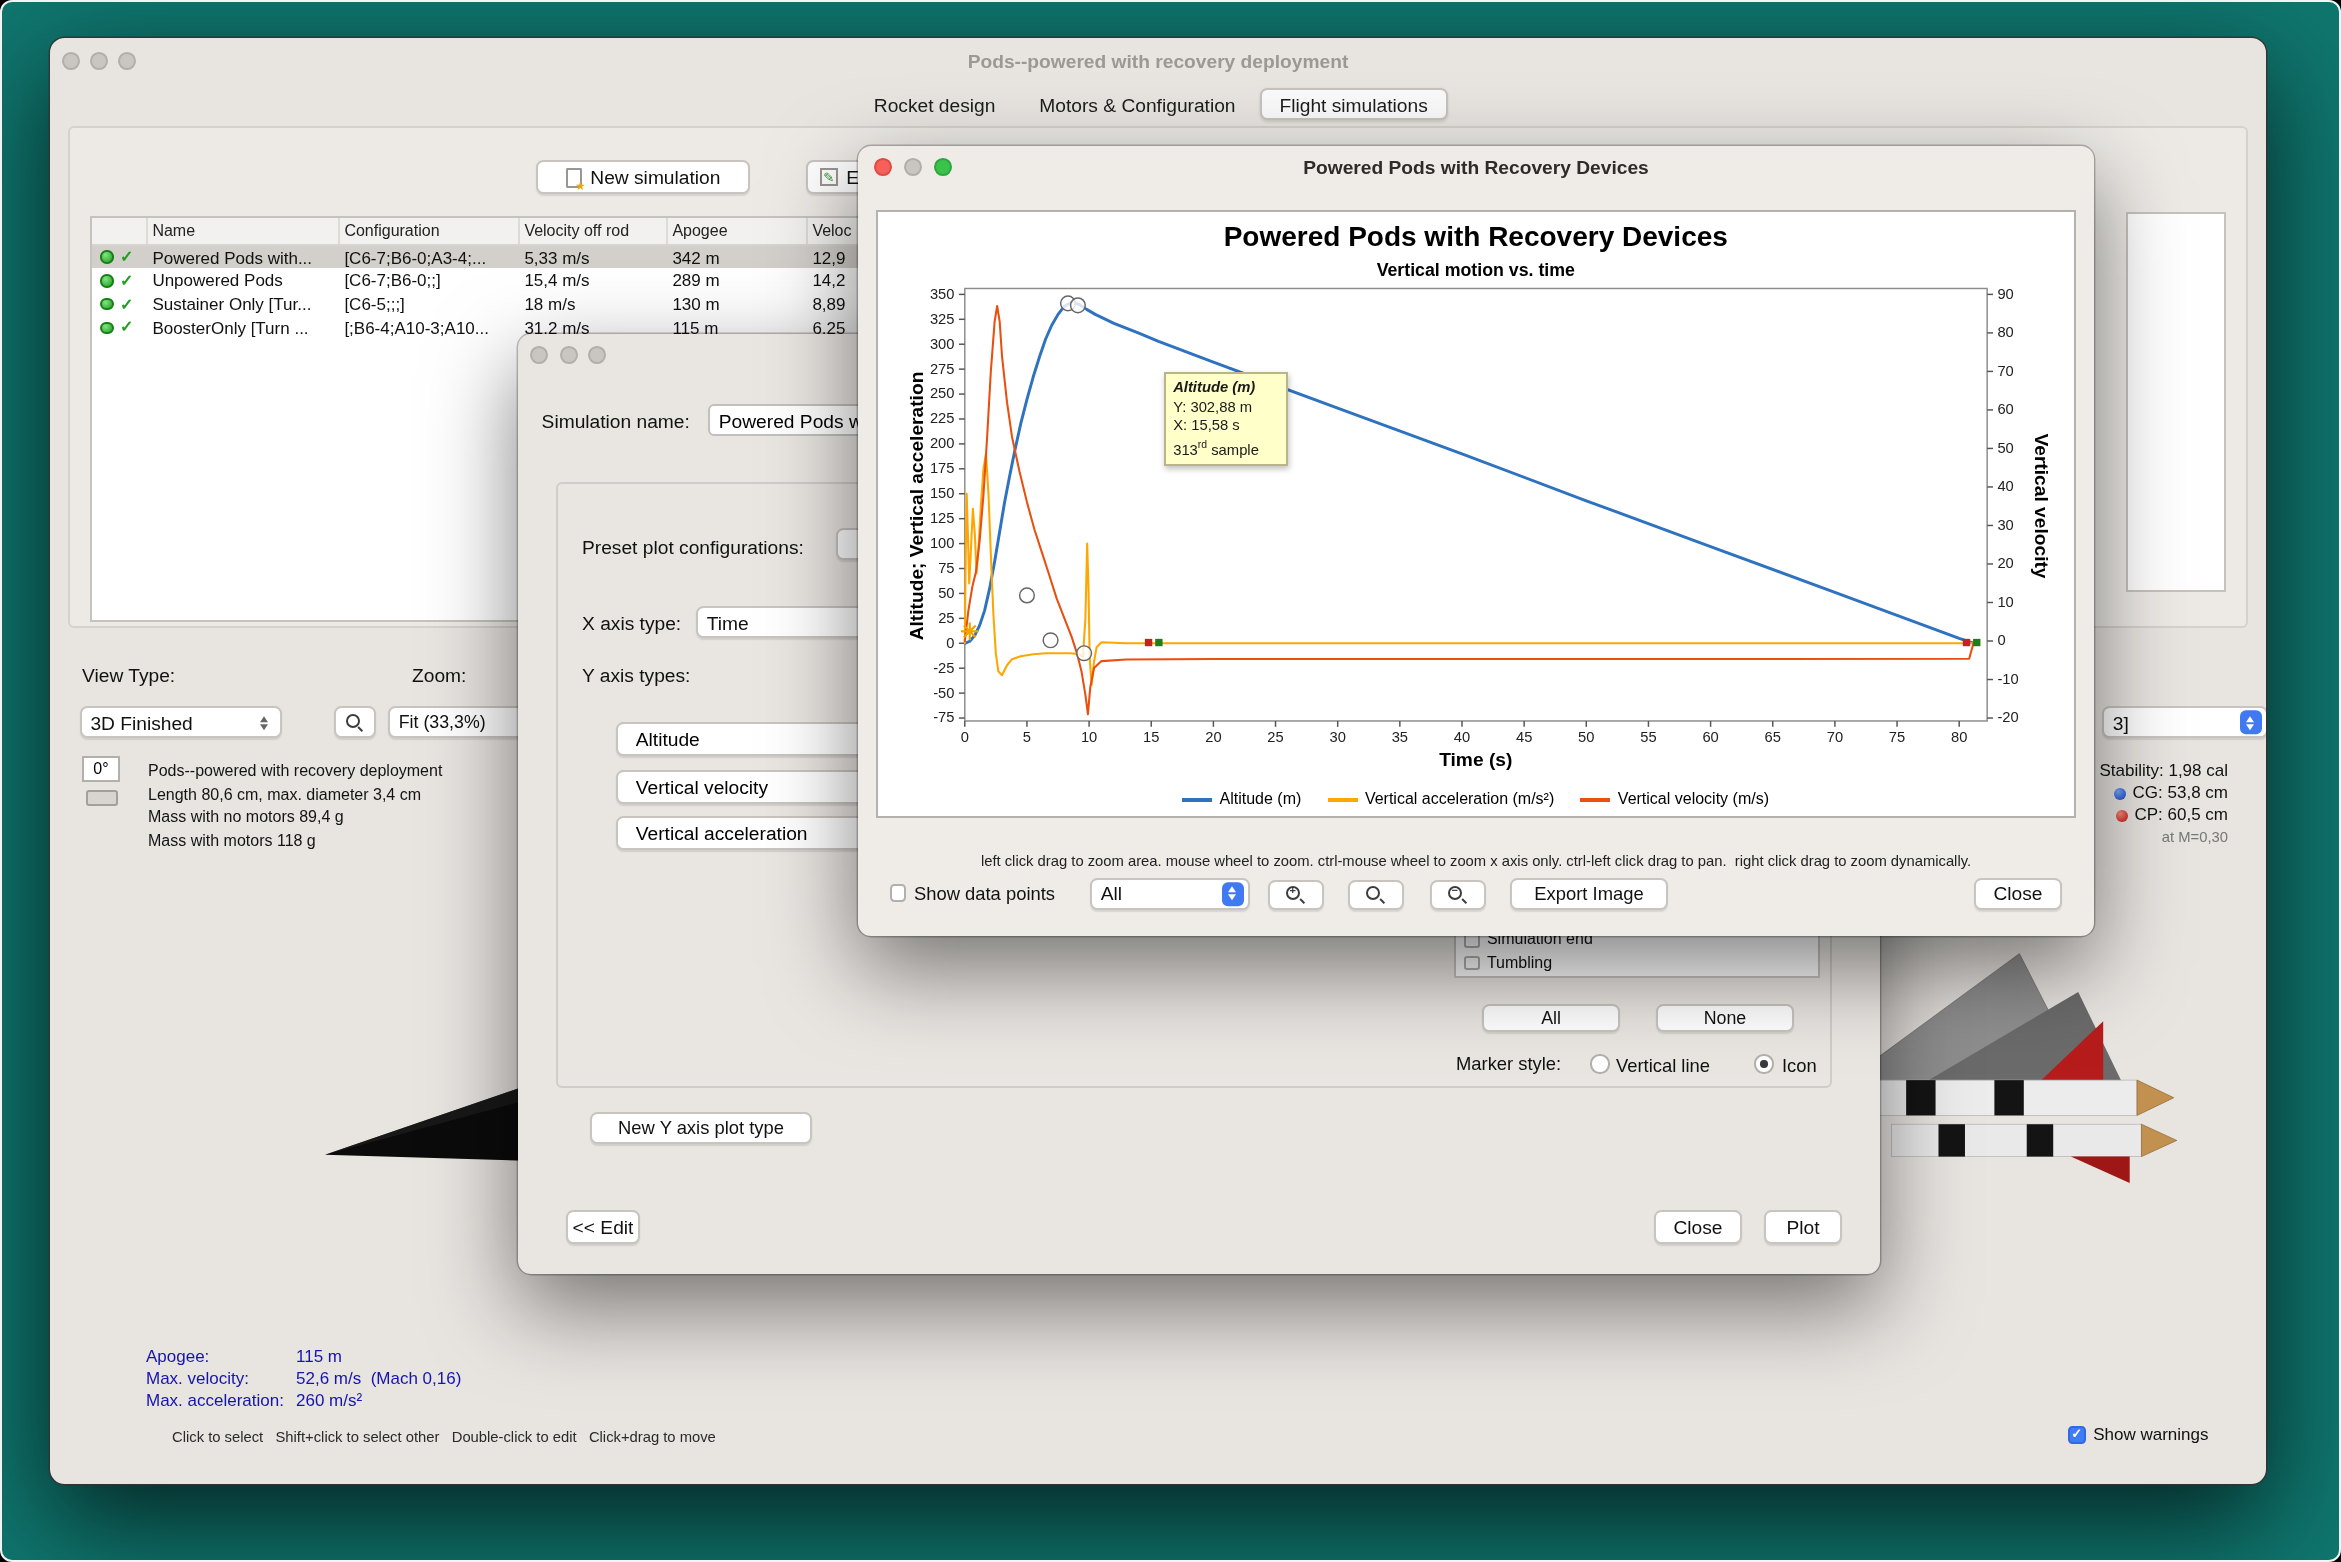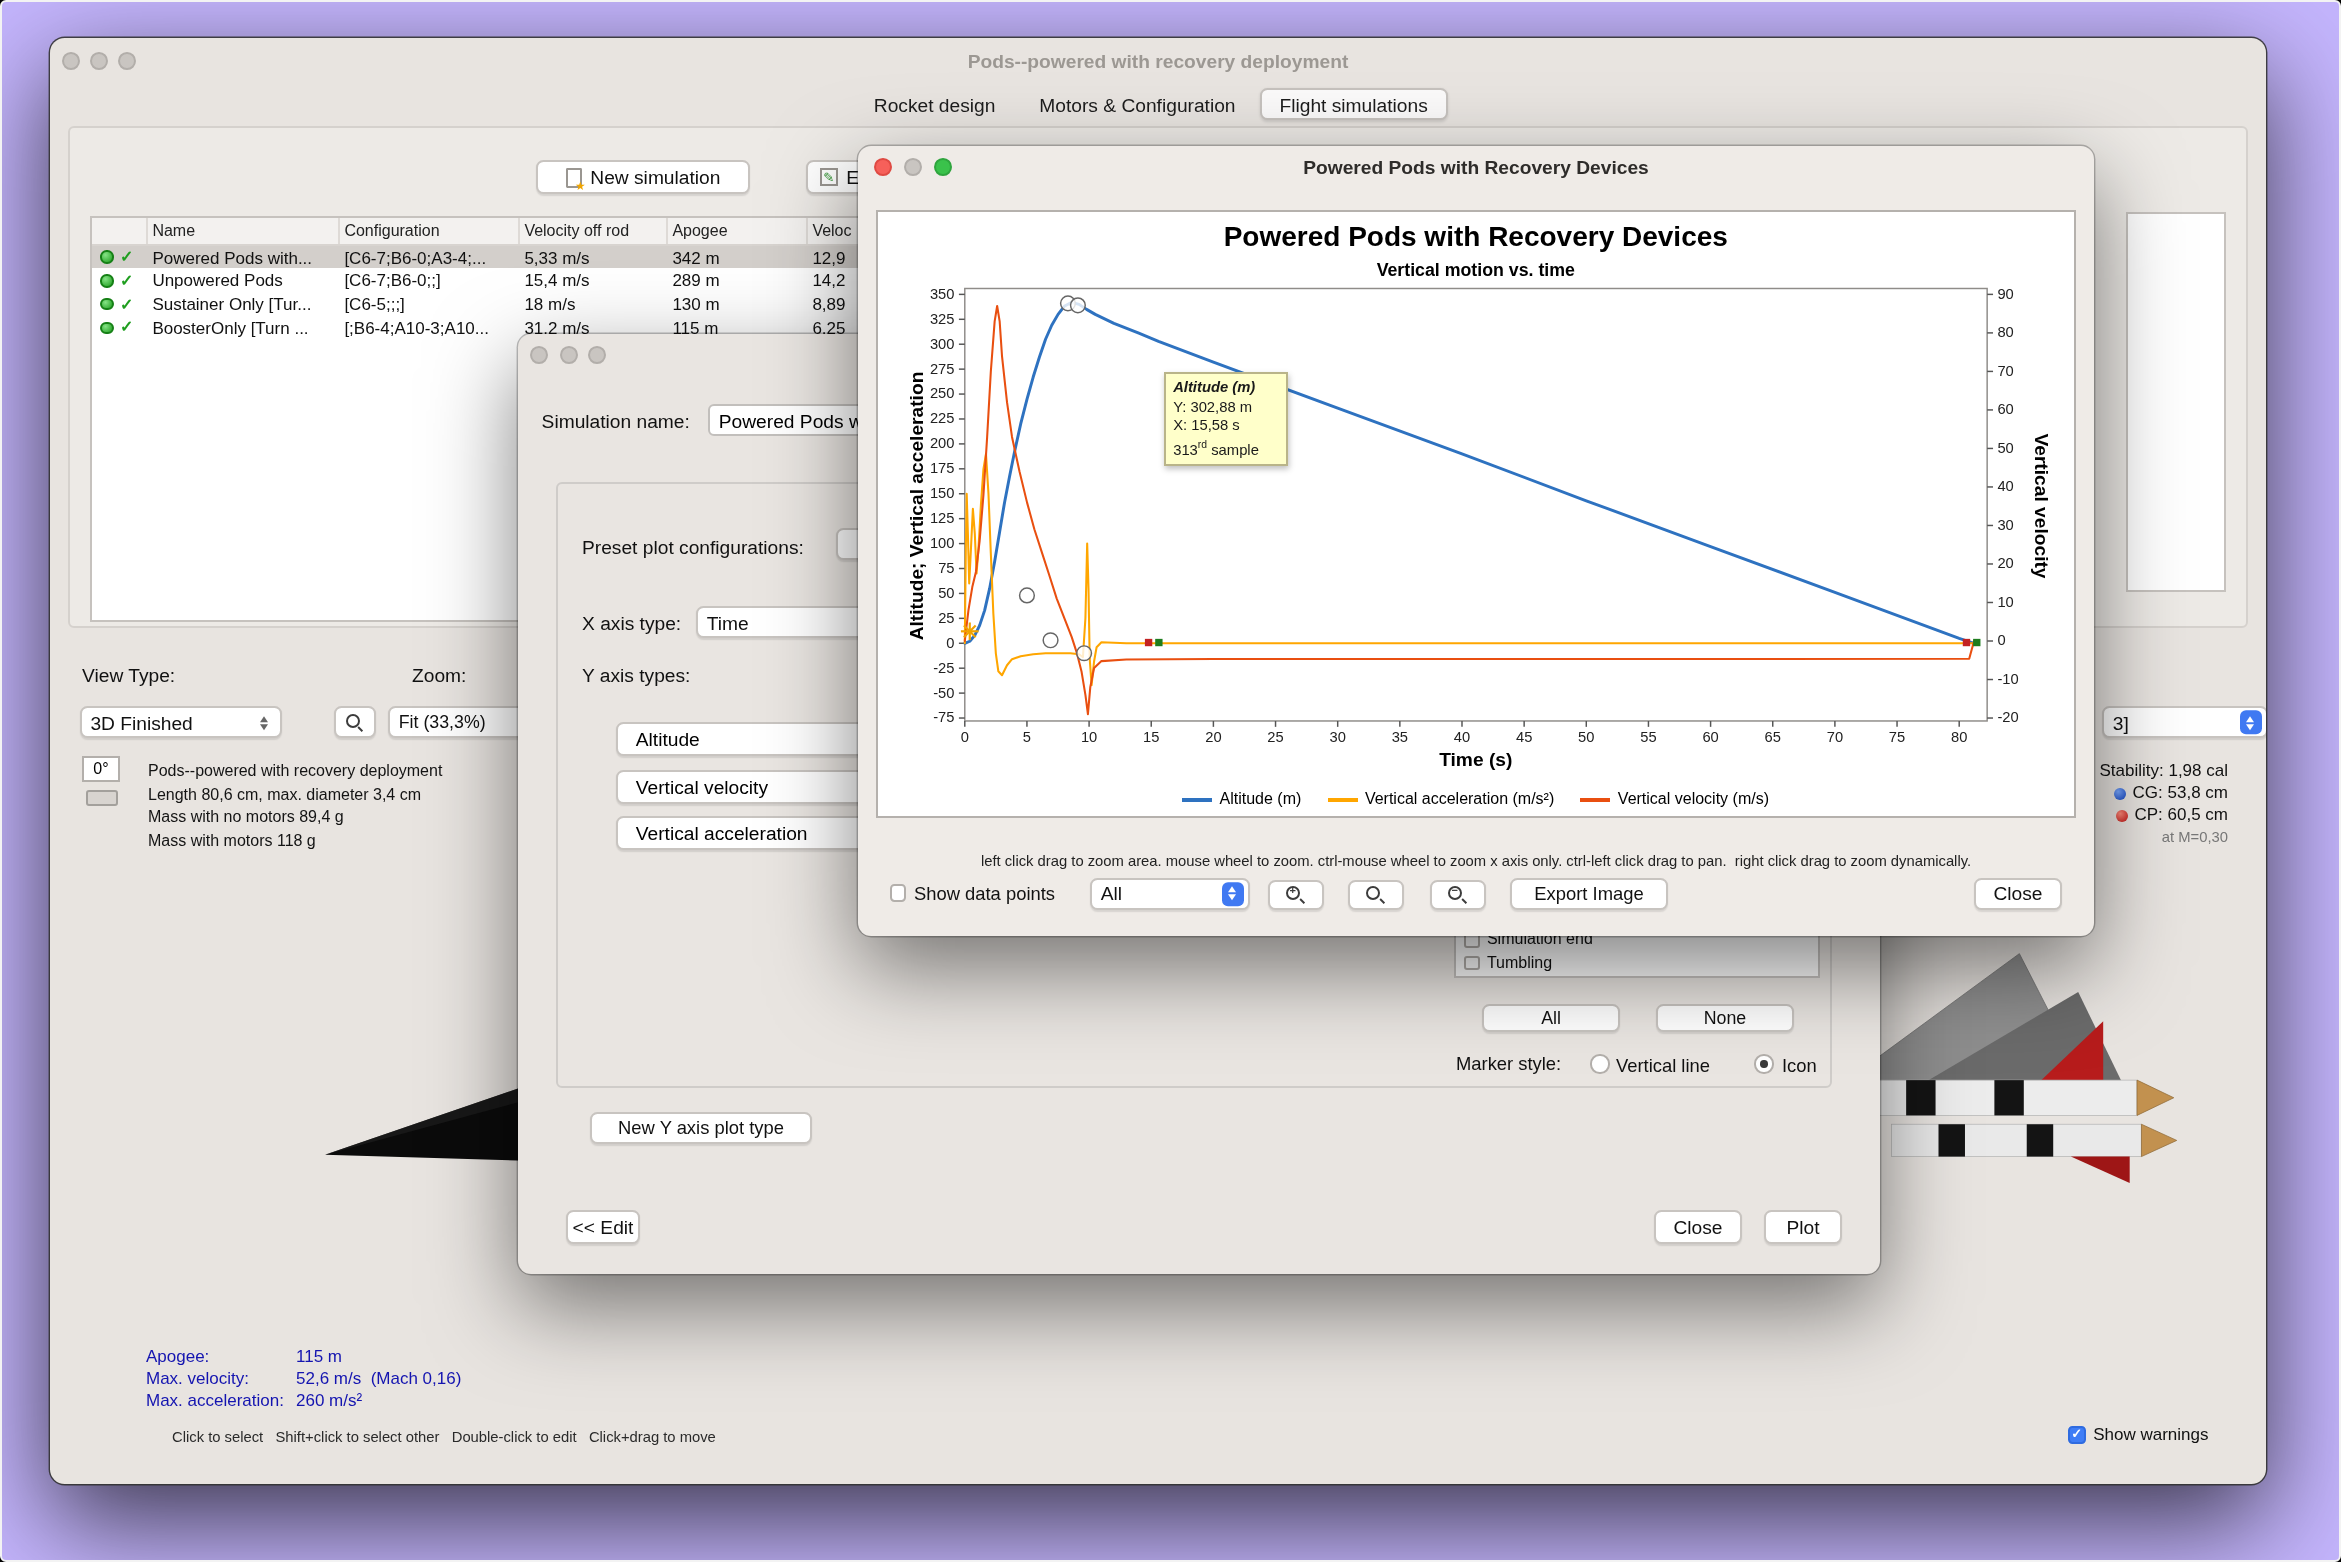--- a/index.html
+++ b/index.html
@@ -1,18 +1,18 @@
 <!DOCTYPE html>
 <html style="font-size:11.8px"><head>
 <meta charset="utf-8">
 <style>
   *{box-sizing:border-box;margin:0;padding:0}
   html,body{margin:0}
   body{width:2342px;height:1563px;background:#000;font-family:"Liberation Sans",sans-serif;overflow:hidden}
-  .frame{position:absolute;inset:0;border:2.2px solid #f3f3f3;border-radius:6px;background:#c4b5fd;overflow:hidden}
+  .frame{position:absolute;inset:0;border:2.2px solid #f3f3f3;border-radius:12px;background:#0f766e;overflow:hidden}
   .scale{position:absolute;left:0;top:0;width:1171px;height:781px;transform:scale(2);transform-origin:0 0}
   .win{position:absolute;left:24px;top:18.4px;width:1108px;height:723px;background:#e8e4e0;border-radius:7.4px;
        box-shadow:0 0 0 0.7px rgba(50,50,50,.9),0 18.4px 52px rgba(0,0,0,.7);overflow:hidden}
   .tl{position:absolute;width:8.9px;height:8.9px;border-radius:50%}
   .tl.gray{background:#c9c5c1;border:0.7px solid #b2aeaa}
   .tl.red{background:#f6605a;border:0.7px solid #df4a43}
   .tl.green{background:#3ac24b;border:0.7px solid #2fa53e}
   .win-title{position:absolute;top:5.2px;left:0;right:0;text-align:center;font-size:9.6px;font-weight:bold;color:#9c9893}
   .tabs{position:absolute;left:402px;top:25px;display:flex;gap:2.2px;align-items:center}
   .tab{height:16px;padding:0 8.9px;display:flex;align-items:center;font-size:9.6px;color:#1c1c1c;border-radius:3.7px;border:0.7px solid transparent}

